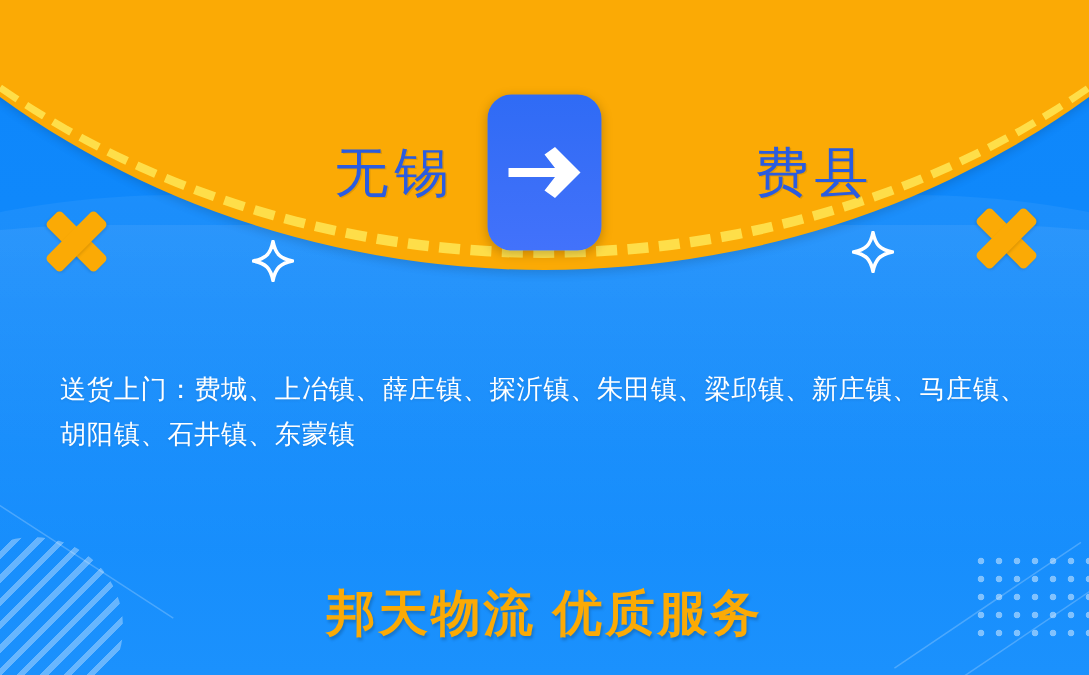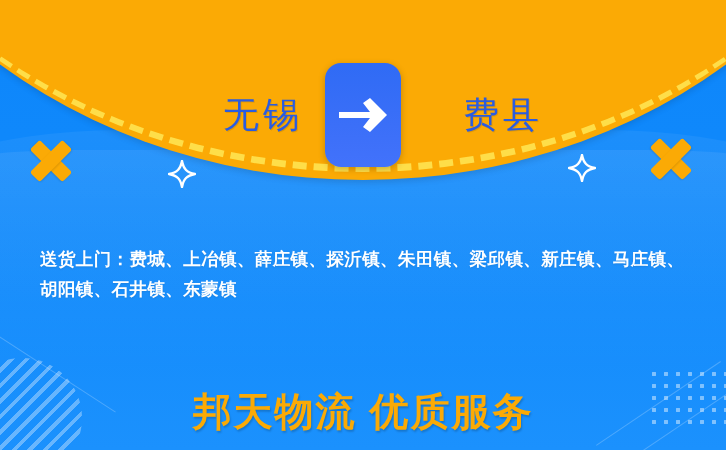--- a/index.html
+++ b/index.html
@@ -87,40 +87,40 @@
     position:absolute;left:0;right:0;top:78px;height:74px;
     display:flex;align-items:center;justify-content:center;gap:0;
   }
   .city{
     font-size:36px;font-weight:normal;color:#2A5CE0;
     letter-spacing:4px;line-height:1;
     text-shadow:1px 1px 0 rgba(0,0,0,.10);
     width:150px;text-align:center;
   }
   .city-from{text-align:right;padding-right:22px;width:160px;}
-  .city-to{text-align:center;padding-left:22px;width:160px;}
+  .city-to{text-align:right;padding-left:22px;width:160px;}
   .arrow-box{
     width:76px;height:104px;border-radius:16px;
     background:linear-gradient(180deg,#2f6bf5 0%,#3b6ff8 60%,#4272fb 100%);
     box-shadow:0 2px 7px rgba(0,0,0,.22);
     display:flex;align-items:center;justify-content:center;
     flex:0 0 auto;
   }
   .arrow-box svg{display:block;}
   
   .delivery{
     position:absolute;left:40px;right:38px;top:244px;
-    color:#ffffff;font-size:17.5px;font-weight:bold;
+    color:#ffffff;font-size:17.5px;font-weight:normal;
     line-height:30px;letter-spacing:.4px;
     text-shadow:0 1px 2px rgba(0,0,0,.10);
   }
   .slogan{
     position:absolute;left:0;right:0;top:392px;
     text-align:center;
-    color:#FBAA05;font-size:39px;font-weight:bold;
+    color:#FBAA05;font-size:33px;font-weight:bold;
     letter-spacing:2px;line-height:1;
     text-shadow:1px 2px 2px rgba(0,0,0,.18);
   }
 </style>
 </head>
 <body>
 
 <div id="banner">
 
   <div class="bg-blue"></div>

